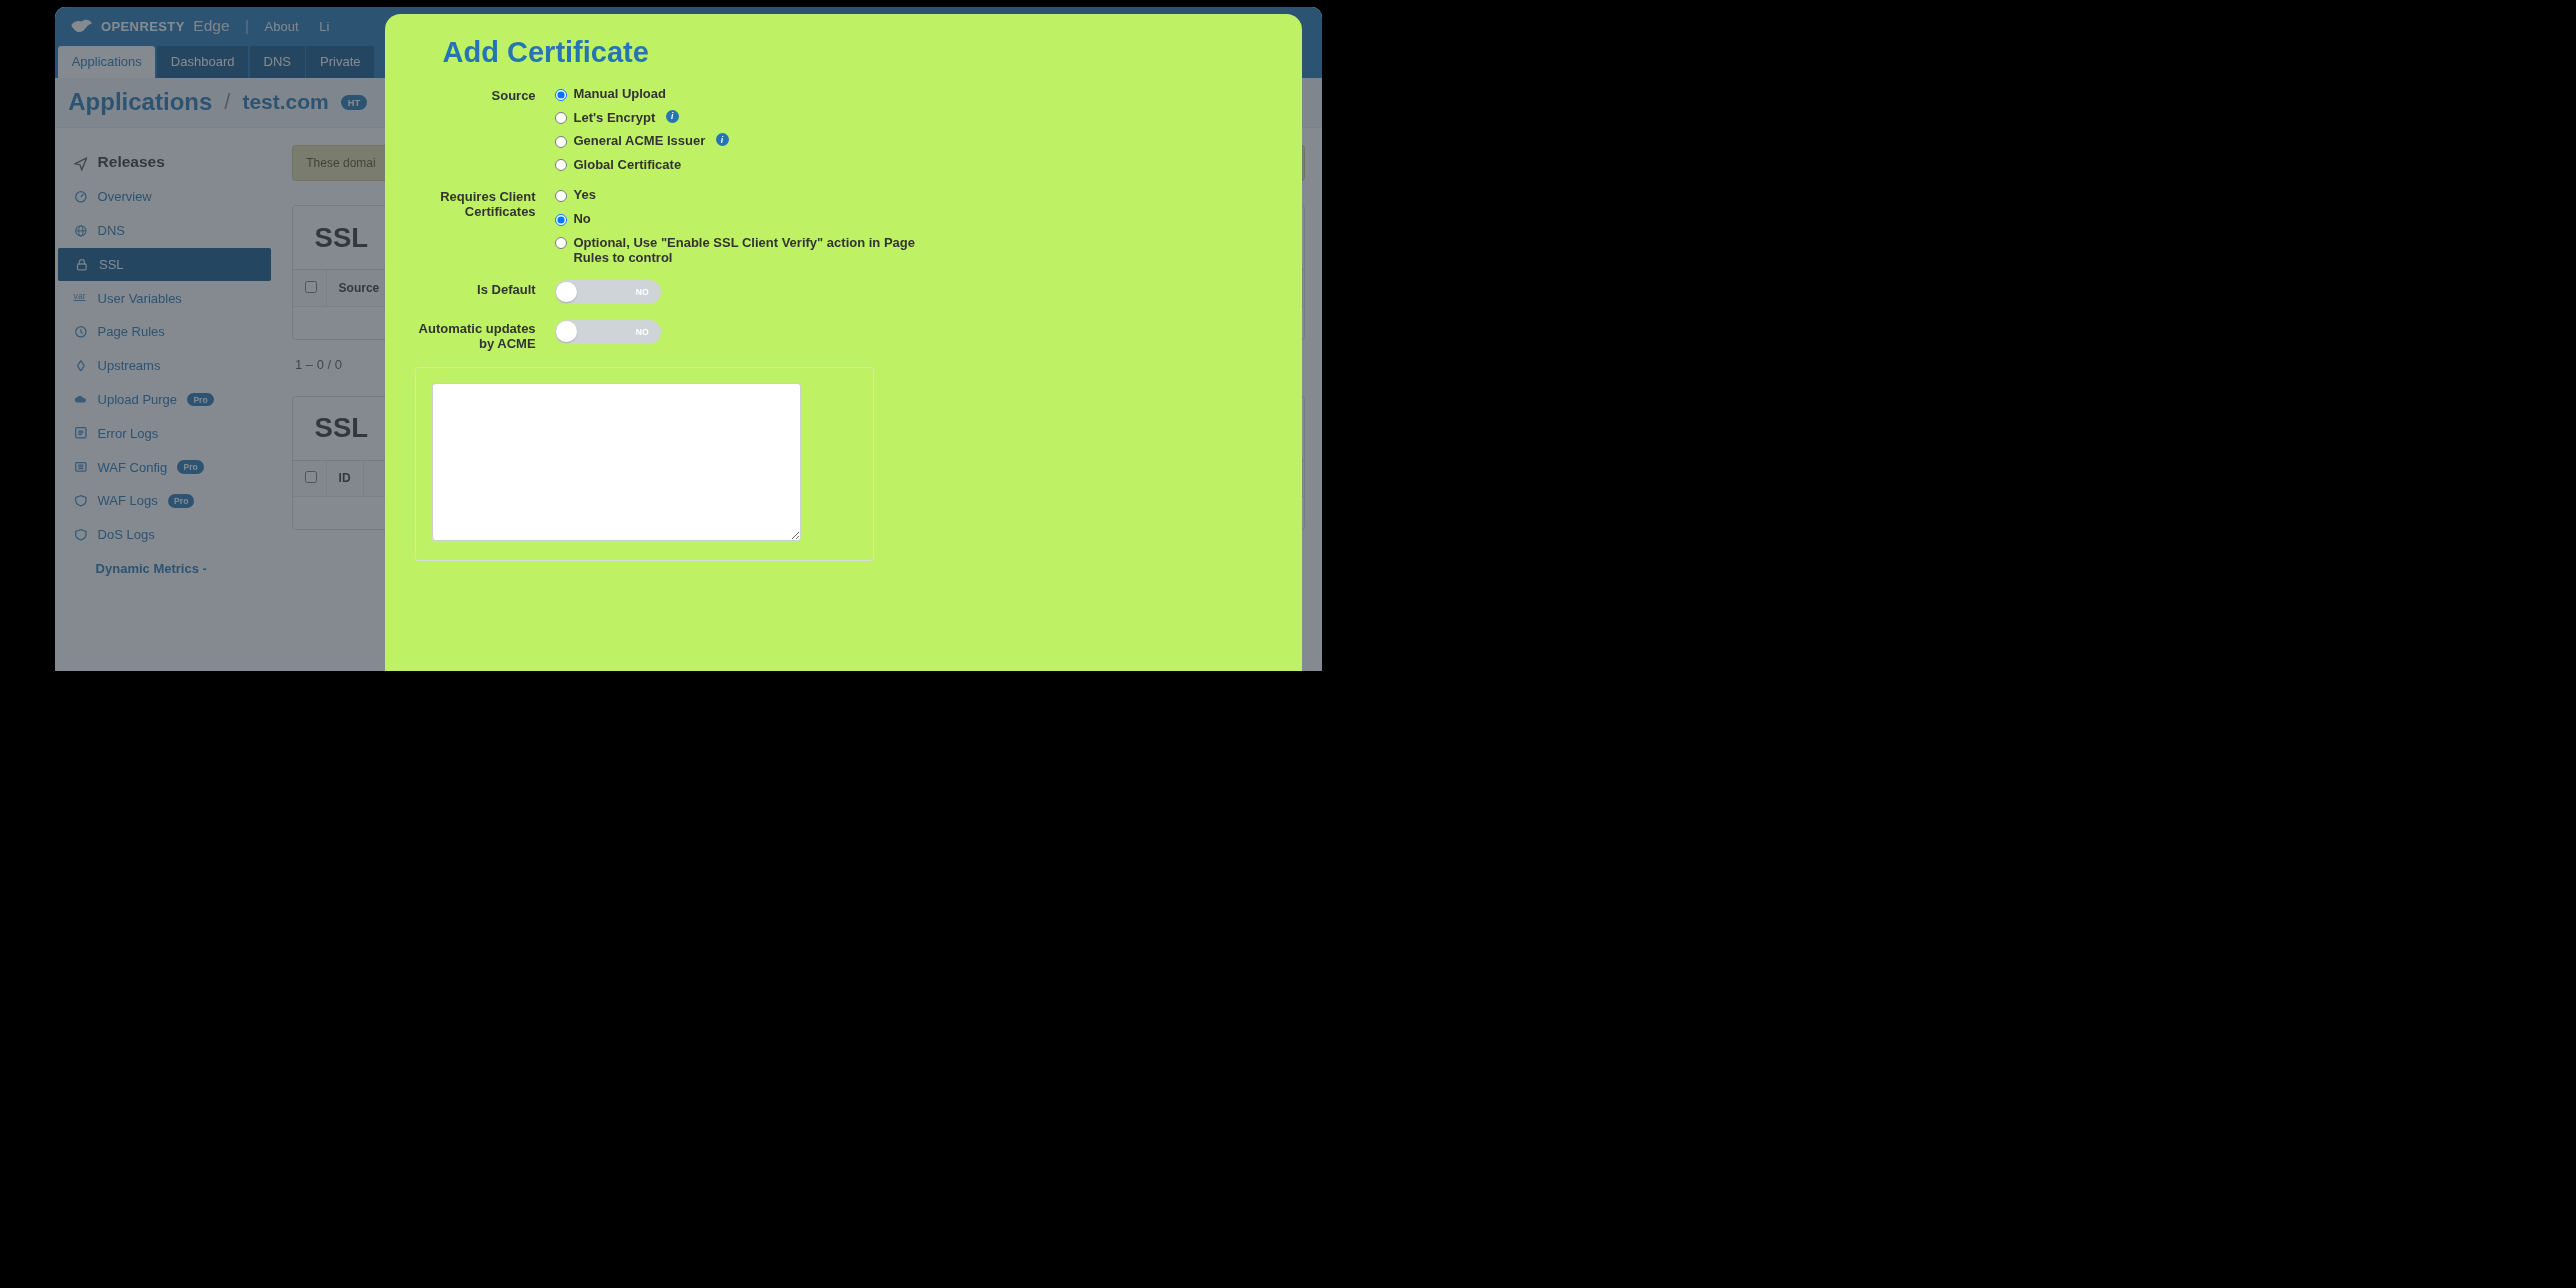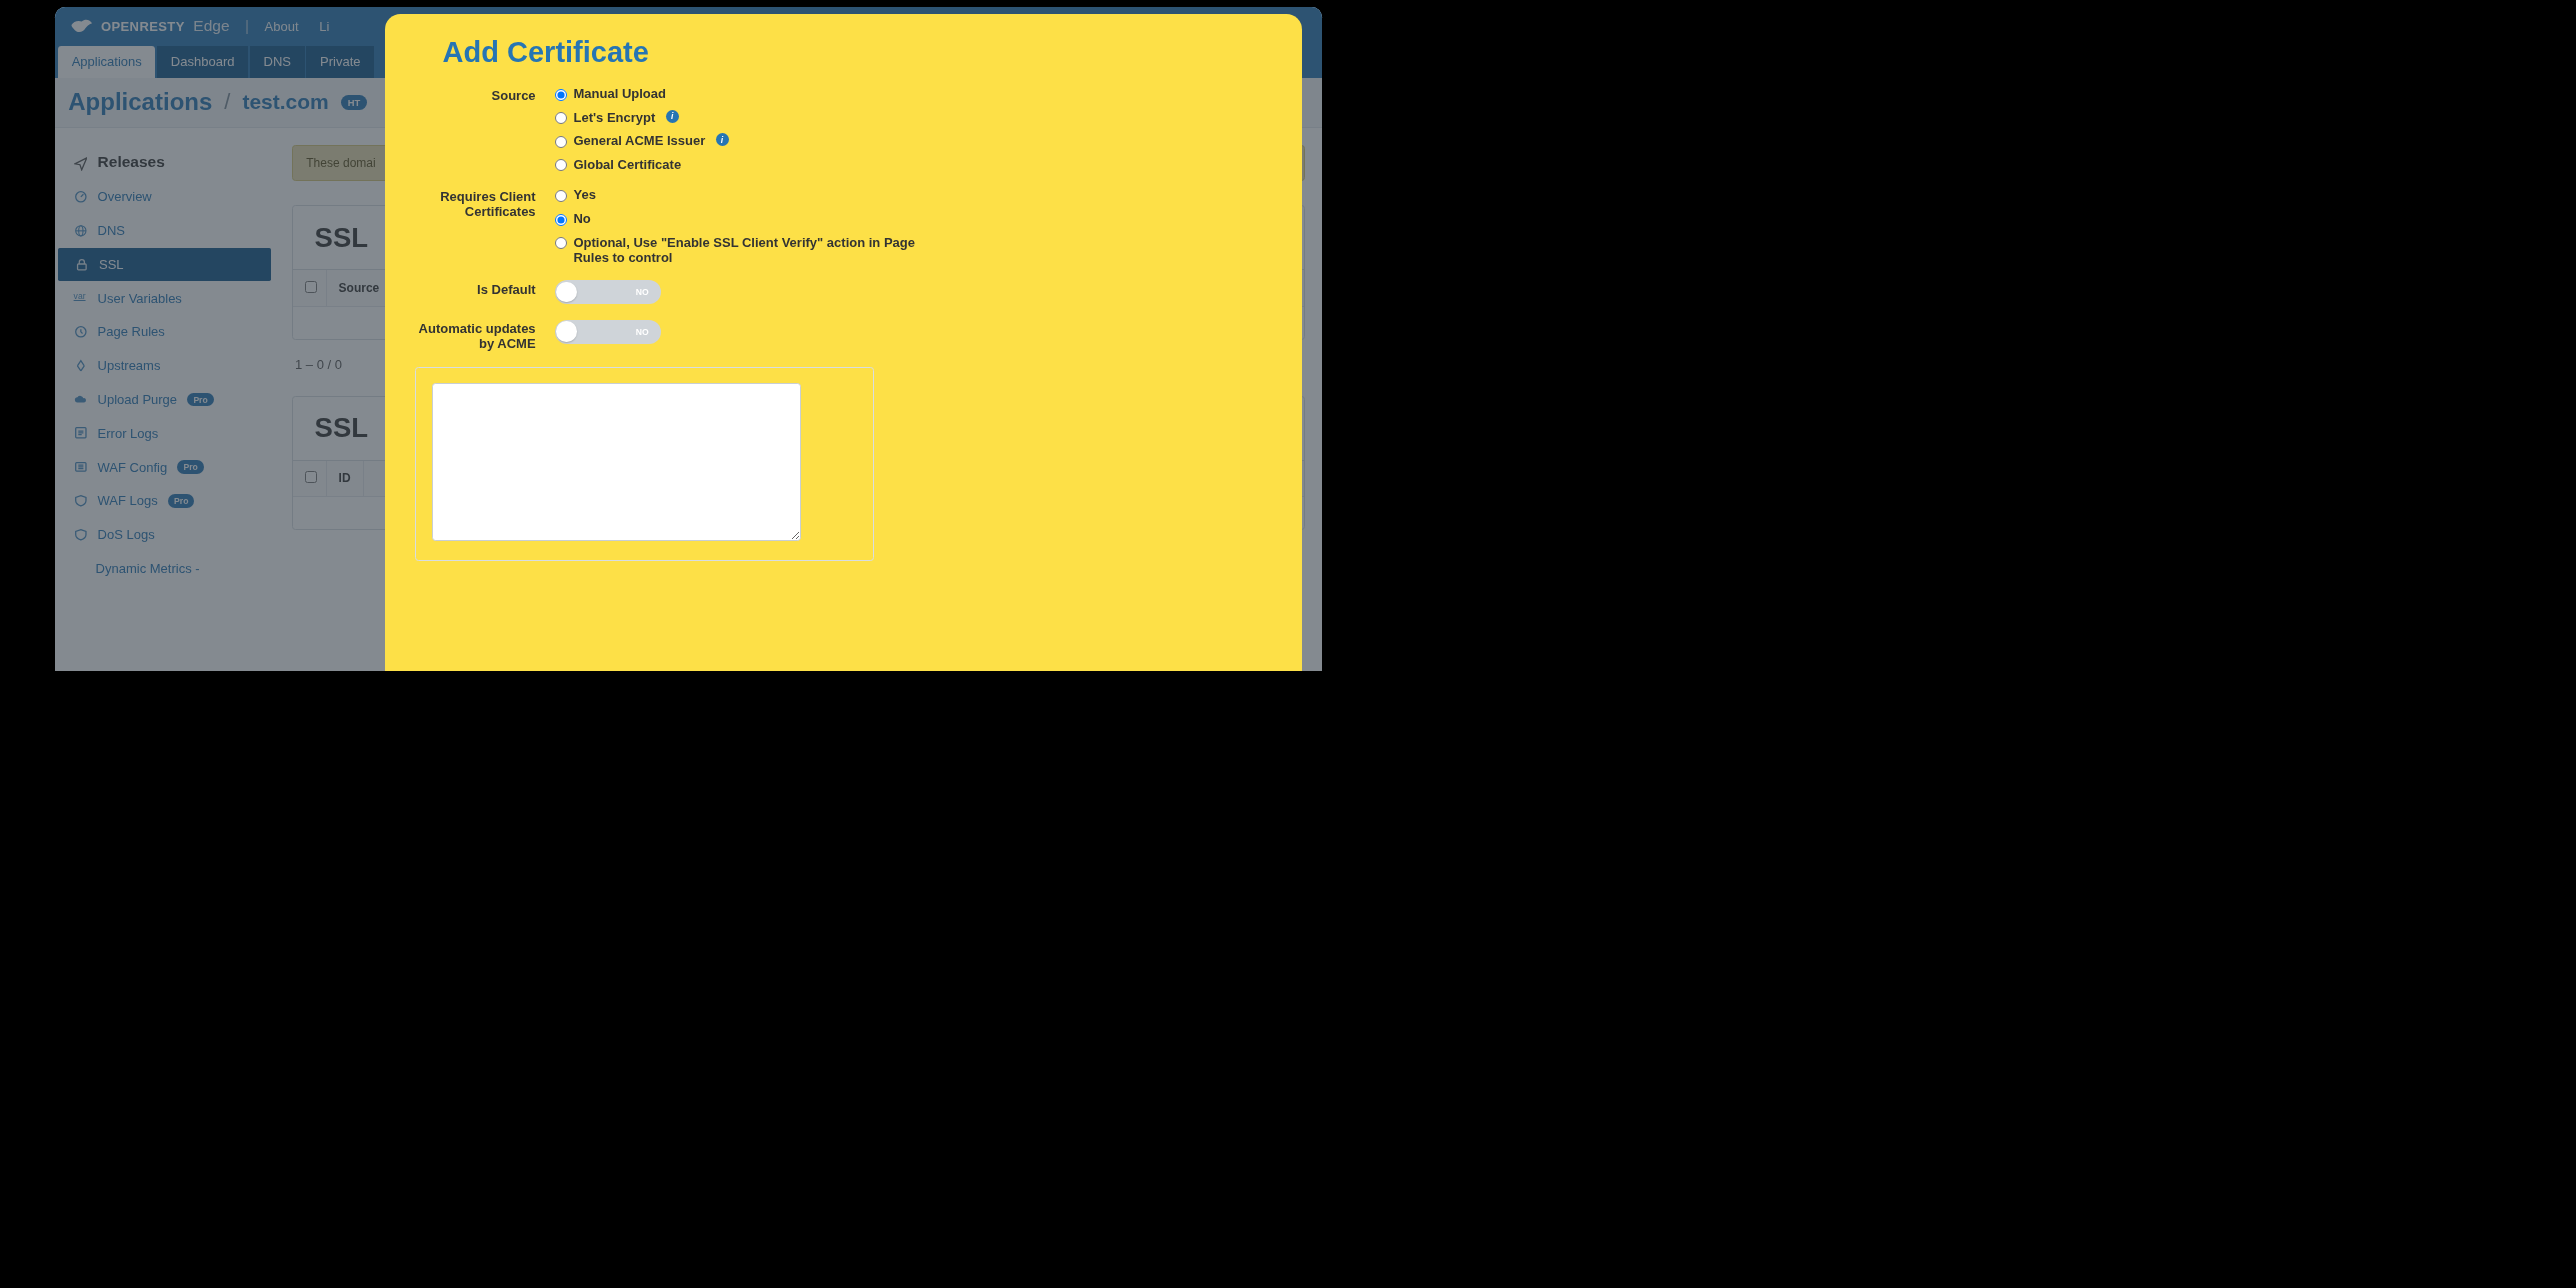--- a/index.html
+++ b/index.html
@@ -136,20 +136,21 @@
     }
     .side-item.active {
       background: #10558a;
       color: #fff;
       border-radius: 1.7px;
       margin: 0 3.4px;
       padding-left: 17px;
     }
     .side-item.sub {
       padding-left: 41px;
+      font-weight: bold;
     }
     .side-icon {
       width: 13.7px;
       height: 13.7px;
       flex-shrink: 0;
       opacity: 0.85;
     }
     .pro-badge {
       background: #2675b3;
       color: #fff;
@@ -213,21 +214,21 @@
       position: absolute;
       inset: 0;
       background: rgba(50,60,70,0.6);
     }
     .modal {
       position: absolute;
       top: 6.9px;
       left: 330px;
       right: 20.6px;
       bottom: 0;
-      background: #fde047;
+      background: #bef264;
       border-radius: 15.5px 15.5px 0 0;
       padding: 20.6px 24px;
       overflow: auto;
     }
     .modal-title {
       font-size: 29px;
       font-weight: 700;
       color: #2675b3;
       margin: 1.7px 0 17px 34px;
     }

